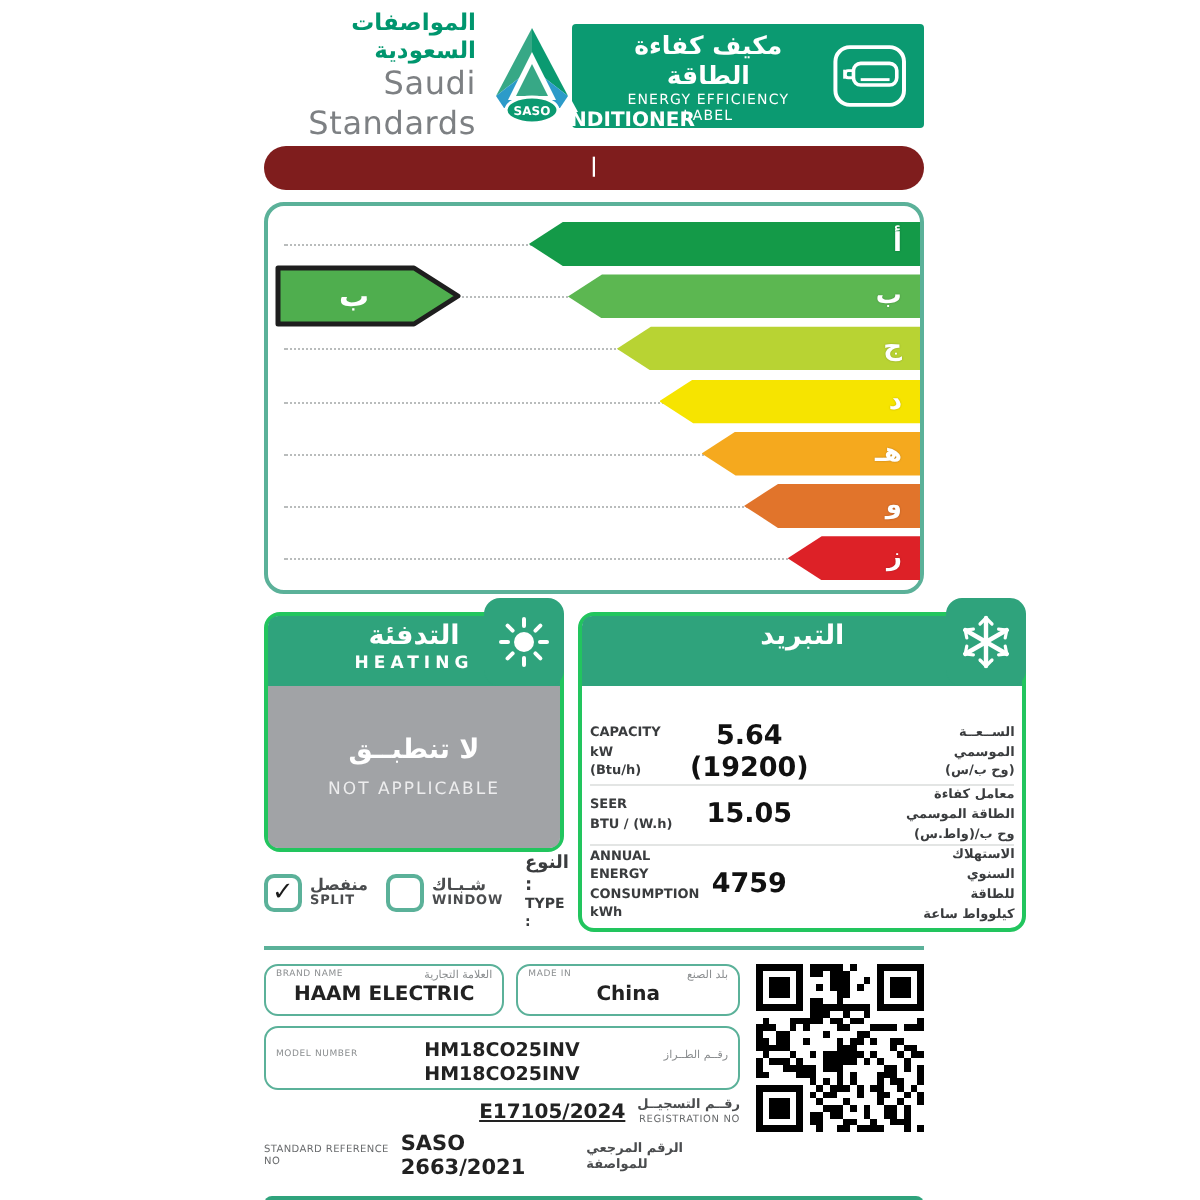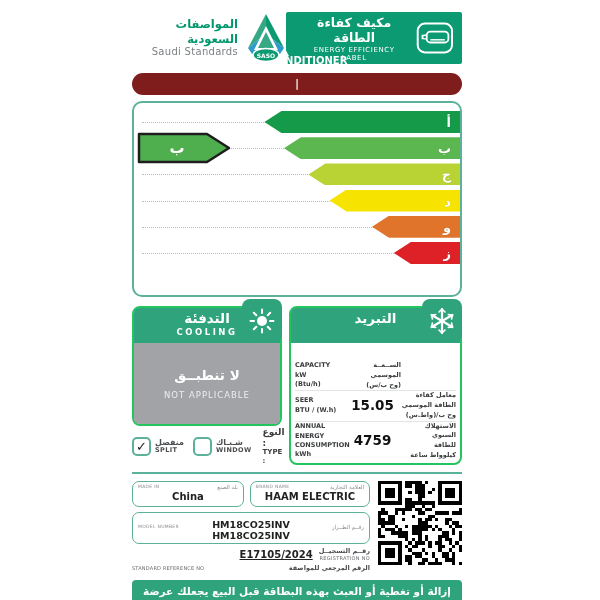--- a/index.html
+++ b/index.html
@@ -4,21 +4,21 @@
 <style>
   * { margin:0; padding:0; box-sizing:border-box; }
   html,body { width:600px; height:600px; background:#ffffff; font-family:"DejaVu Sans", sans-serif; overflow:hidden; }
 
   .label { position:absolute; left:132px; top:12px; width:330px; }
 
   
   .hdr { display:flex; align-items:center; height:52px; }
   .org { width:106px; text-align:right; line-height:1.25; }
   .org .ar { color:#00966E; font-weight:bold; font-size:11.5px; }
-  .org .en { color:#7D8083; font-size:10px; letter-spacing:.3px; }
+  .org .en { color:#7D8083; font-size:16px; letter-spacing:.3px; }
   .saso-logo { width:52px; height:52px; margin:0 -6px 0 2px; position:relative; z-index:2; }
   .hdr-green { flex:1; height:52px; background:#0B9A71; display:flex; align-items:center;
                justify-content:flex-end; gap:7px; padding:0 7px 0 14px; border-radius:2px; }
   .hdr-title { text-align:center; color:#fff; }
   .hdr-title .ar { font-size:12.5px; font-weight:bold; line-height:1.2; }
   .hdr-title .en { font-size:7px; letter-spacing:.6px; margin-top:1px; }
   .plug-icon { width:44px; height:38px; }
 
   
   .prodbar { margin-top:9px; height:22px; background:#7f1d1d; border-radius:12px;
@@ -54,21 +54,21 @@
                flex-direction:column; align-items:center; justify-content:center; gap:7px; }
   .heat-body .ar { color:#fff; font-weight:bold; font-size:13.5px; letter-spacing:1px; }
   .heat-body .en { color:#EDEDEE; font-size:8.5px; letter-spacing:1px; }
 
   .coolbox { flex:1; display:flex; flex-direction:column; }
   .cool-body { flex:1; display:flex; flex-direction:column; padding:18px 4px 2px 4px; }
   .c-row { flex:1; display:flex; align-items:center; border-bottom:1px solid #E3E5E4; }
   .c-row:last-child { border-bottom:none; }
   .c-en { width:50px; font-size:6.5px; font-weight:bold; color:#3A3C3E; line-height:1.45; }
   .c-val { flex:1; text-align:center; font-weight:bold; font-size:13.5px; color:#111; line-height:1.15; }
-  .c-ar { width:56px; font-size:6.5px; color:#3A3C3E; text-align:right; direction:rtl; line-height:1.5; font-weight:bold; }
+  .c-ar { width:56px; font-size:6.5px; color:#3A3C3E; text-align:right; direction:rtl; line-height:1.5; font-weight:bold;margin-left:47px; }
 
   
   .typerow { margin-top:8px; display:flex; align-items:center; gap:9px; height:24px; }
   .opt { display:flex; align-items:center; gap:4px; }
   .cbx { width:19px; height:19px; border:2px solid #5BB199; border-radius:5px; background:#fff;
          display:flex; align-items:center; justify-content:center; font-size:13px; font-weight:bold; color:#1b1b1b; }
   .opt-lbl { line-height:1.15; }
   .opt-lbl .ar { font-size:8px; font-weight:bold; color:#4A4C4E; }
   .opt-lbl .en { font-size:6.5px; font-weight:bold; color:#4A4C4E; letter-spacing:.4px; }
   .type-lbl { line-height:1.2; margin-left:2px; }
@@ -173,20 +173,27 @@
       </div>
       <div class="grade-row">
         <div class="dotline"></div>
         <div class="g-arrow" style="width:40%">
           <div class="bar" style="background:#F6E400"></div>
           <span class="ltr">د</span>
         </div>
       </div>
       <div class="grade-row">
         <div class="dotline"></div>
+        <div class="g-arrow" style="width:33.5%">
+          <div class="bar" style="background:#F5A91E"></div>
+          <span class="ltr">هـ</span>
+        </div>
+      </div>
+      <div class="grade-row">
+        <div class="dotline"></div>
         <div class="g-arrow" style="width:27%">
           <div class="bar" style="background:#E1742B"></div>
           <span class="ltr">و</span>
         </div>
       </div>
       <div class="grade-row">
         <div class="dotline"></div>
         <div class="g-arrow" style="width:20.3%">
           <div class="bar" style="background:#DD2127"></div>
           <span class="ltr">ز</span>
@@ -207,21 +214,21 @@
                 <line x1="21" y1="13" x2="24.5" y2="13"></line>
               <line x1="4.8" y1="4.8" x2="7.3" y2="7.3"></line>
                 <line x1="18.7" y1="18.7" x2="21.2" y2="21.2"></line>
               <line x1="4.8" y1="21.2" x2="7.3" y2="18.7"></line>
                 <line x1="18.7" y1="7.3" x2="21.2" y2="4.8"></line>
             </g>
           </svg>
         </div>
         <div class="hc-head">
           <div class="ar">التدفئة</div>
-          <div class="en">COOLING</div>
+          <div class="en">HEATING</div>
         </div>
         <div class="heat-body">
           <div class="ar">لا تنطبــق</div>
           <div class="en">NOT APPLICABLE</div>
         </div>
       </div>
 
       <div class="typerow" id="typerow-opts">
         <div class="opt">
             <div class="cbx">✓</div>
@@ -272,20 +279,24 @@
         <div class="hc-head">
           <div class="ar">التبريد</div>
         </div>
         <div class="cool-body">
           <div class="c-row">
             <div class="c-en">
               <div>CAPACITY</div>
               <div>kW</div>
               <div>(Btu/h)</div>
             </div>
+            <div class="c-val">
+              <div>5.64</div>
+              <div>(19200)</div>
+            </div>
             <div class="c-ar">
               <div>الســعــة</div>
               <div>الموسمي</div>
               <div>(وح ب/س)</div>
             </div>
           </div>
           <div class="c-row">
             <div class="c-en">
               <div>SEER</div>
               <div>BTU / (W.h)</div>
@@ -312,48 +323,49 @@
         </div>
       </div>
     </div>
   </div>
 
   <div class="divider"></div>
 
   <div class="info">
     <div class="info-left">
       <div class="ib-row">
+        <div class="ibox brand">
+          <span class="lab-en">BRAND NAME</span>
+          <span class="lab-ar">العلامة التجارية</span>
+          <div class="val">HAAM ELECTRIC</div>
+        </div>
         <div class="ibox made">
           <span class="lab-en">MADE IN</span>
           <span class="lab-ar">بلد الصنع</span>
           <div class="val">China</div>
-        </div>
-        <div class="ibox brand">
-          <span class="lab-en">BRAND NAME</span>
-          <span class="lab-ar">العلامة التجارية</span>
-          <div class="val">HAAM ELECTRIC</div>
         </div>
       </div>
       <div class="ibox model">
         <span class="lab-en" style="top:11px;">MODEL NUMBER</span>
         <span class="lab-ar" style="top:11px;">رقــم الطــراز</span>
         <div class="val">
           <div>HM18CO25INV</div>
           <div>HM18CO25INV</div>
         </div>
       </div>
       <div class="reg-row">
         <span class="val">E17105/2024</span>
         <span class="mini-stack">
           <div class="ar">رقــم التسجيــل</div>
           <div class="en">REGISTRATION NO</div>
         </span>
       </div>
       <div class="std-row">
         <span class="lab">STANDARD REFERENCE NO</span>
+        <span class="val">SASO 2663/2021</span>
         <span class="ar">الرقم المرجعي للمواصفة</span>
       </div>
     </div>
     <svg class="qr" viewBox="0 0 25 25" id="qr-svg" shape-rendering="crispEdges">
         <rect x="0" y="0" width="25" height="25" fill="#fff"></rect>
         <rect x="8" y="0" width="1" height="1" fill="#000"></rect>
         <rect x="9" y="0" width="1" height="1" fill="#000"></rect>
         <rect x="10" y="0" width="1" height="1" fill="#000"></rect>
         <rect x="11" y="0" width="1" height="1" fill="#000"></rect>
         <rect x="12" y="0" width="1" height="1" fill="#000"></rect>

